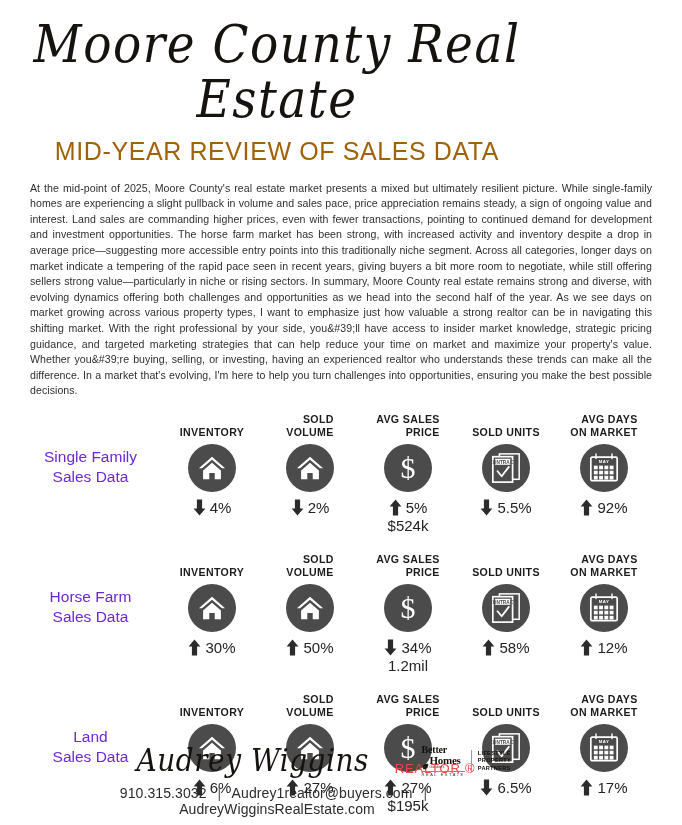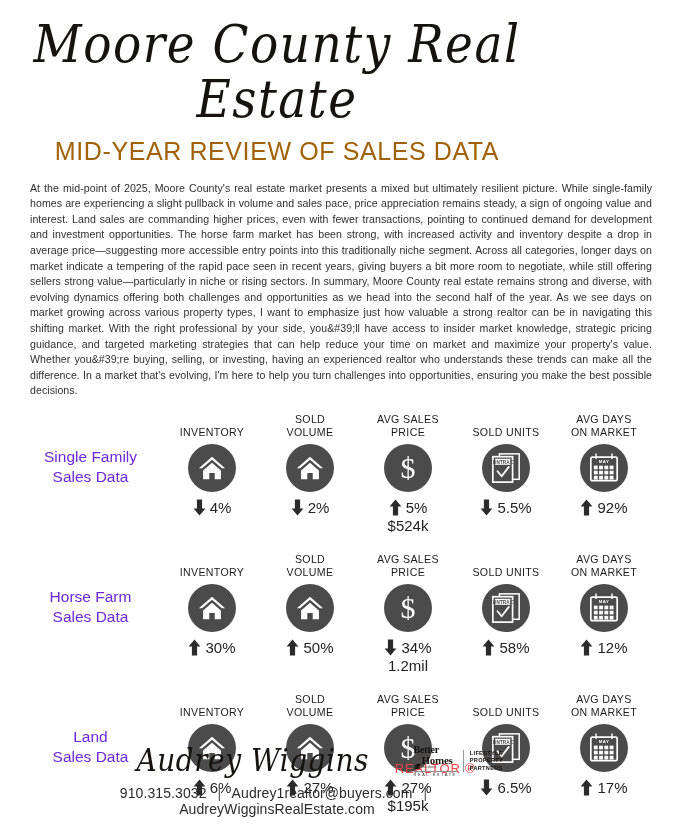--- a/index.html
+++ b/index.html
@@ -72,30 +72,30 @@
   }
   .cell {
     width: 98px;
     text-align: center;
     display: flex;
     flex-direction: column;
     align-items: center;
   }
   .cell-head {
     font-size: 10.6px;
-    font-weight: 400;
+    font-weight: 700;
     letter-spacing: 0.35px;
     color: #1c1c1c;
     line-height: 13px;
     height: 28px;
     display: flex;
     align-items: flex-end;
     justify-content: center;
     white-space: pre-line;
-    text-align: center;
+    text-align: right;
   }
   .icon-circle {
     width: 48px; height: 48px;
     border-radius: 50%;
     background: #4b4b4b;
     margin-top: 5px;
     display: flex; align-items: center; justify-content: center;
     flex: 0 0 48px;
   }
   .icon-circle svg { display: block; }
@@ -142,21 +142,21 @@
     padding-left: 58px;
   }
   .realtor {
     font-size: 13px;
     letter-spacing: 0.8px;
     color: #ef4444;
     padding-bottom: 3px;
   }
   .bh-logo {
     position: absolute;
-    right: 26px;
+    right: 18px;
     bottom: 2px;
     display: flex;
     align-items: center;
     gap: 6px;
   }
   .bh-left { text-align: left; line-height: 1; }
   .bh-better {
     font-family: "Liberation Serif", serif;
     font-weight: 700;
     font-size: 10px;

